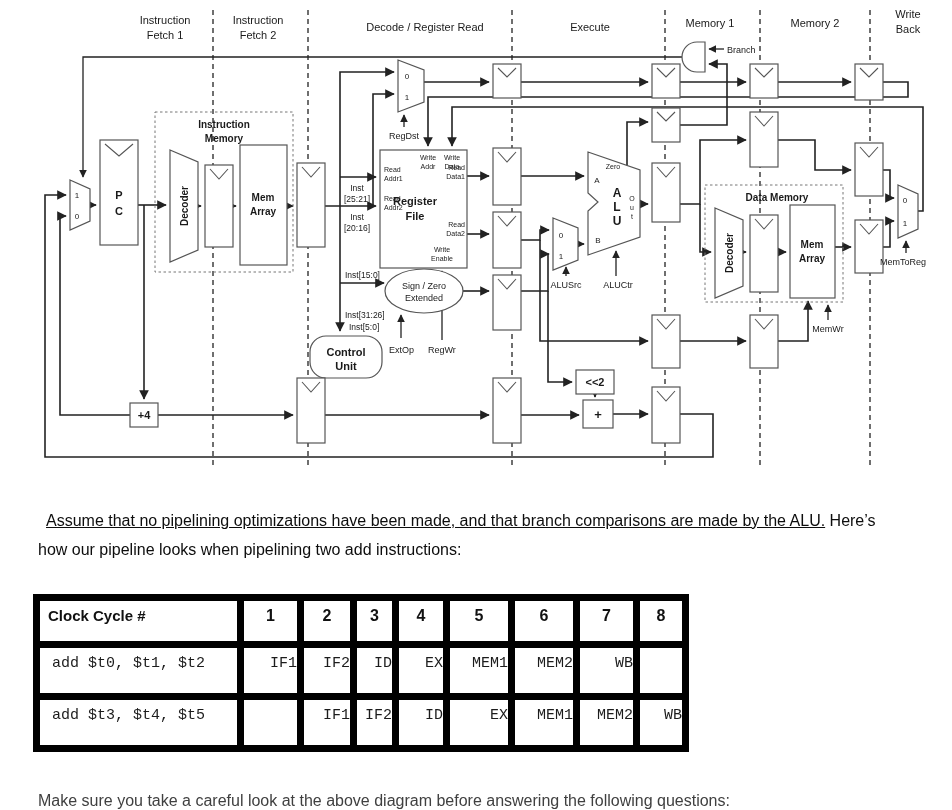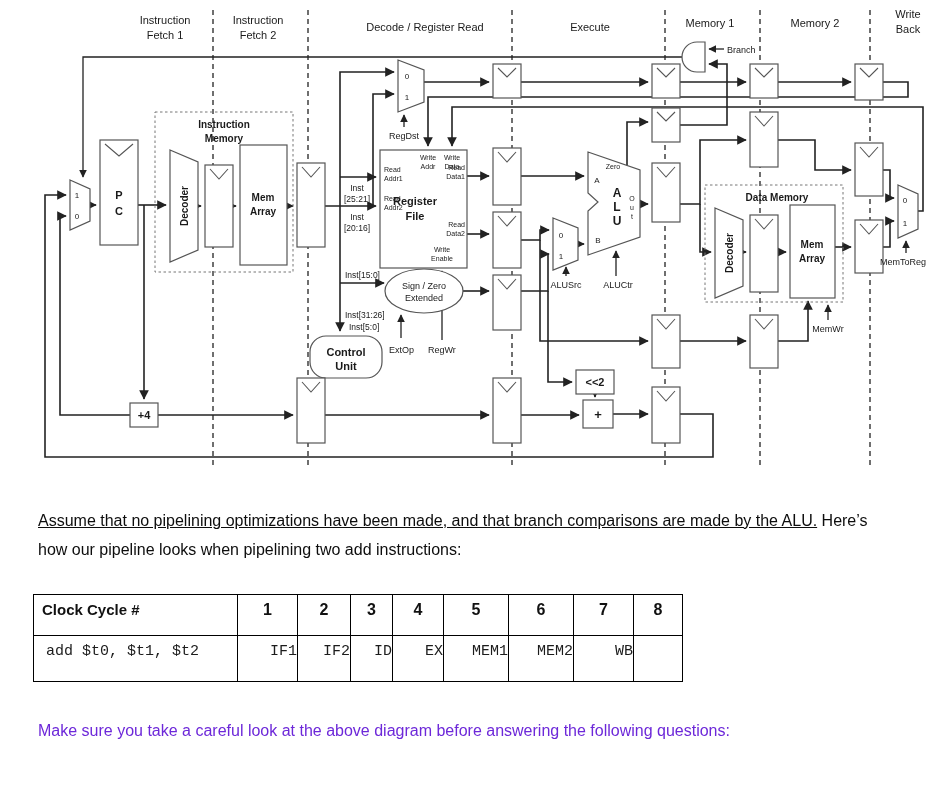--- a/index.html
+++ b/index.html
@@ -18,29 +18,29 @@
   .t12b{font-size:12px;font-weight:bold;}
   .t13b{font-size:13px;font-weight:bold;}
   .wire{stroke:#222;stroke-width:1.6;fill:none;}
   .wirethin{stroke:#222;stroke-width:1.3;fill:none;}
   .sep{stroke:#333;stroke-width:1.4;stroke-dasharray:5,4;fill:none;}
   .shape{fill:#fff;stroke:#555;stroke-width:1.2;}
   .chev{fill:none;stroke:#555;stroke-width:1.1;}
   .dotbox{fill:none;stroke:#777;stroke-width:1;stroke-dasharray:2.5,2.5;}
   
   .para{margin:20px 0 0 38px;width:890px;font-size:16px;line-height:29px;color:#0d0d0d;}
-  .para .u{text-decoration:underline;}
+  .para .u{text-decoration:underline;margin-left:8px;}
   table.cyc{border-collapse:collapse;table-layout:fixed;margin:30px 0 0 33px;}
-  table.cyc td,table.cyc th{border:1px solid #000000;padding:0;vertical-align:top;overflow:hidden;}
+  table.cyc td,table.cyc th{border:7px solid #000000;padding:0;vertical-align:top;overflow:hidden;}
   table.cyc th{text-align:left;font-size:15px;padding:6px 0 0 8px;height:34px;font-weight:bold;}
   table.cyc th.num{text-align:center;padding-left:0;font-size:16px;}
   table.cyc td{font-family:"Liberation Mono","DejaVu Sans Mono",monospace;font-size:15px;height:38px;padding-top:7px;color:#1c1c1c;}
   table.cyc td.lbl{padding-left:12px;}
   table.cyc td.st{text-align:right;}
-  .note{margin:40px 0 0 38px;font-size:16px;color:#6d28d9;}
+  .note{margin:40px 0 0 38px;font-size:16px;color:#404040;}
 </style>
 </head>
 <body>
 
 <div class="page">
 
 <svg width="952" height="482" viewBox="0 0 952 482">
   <defs>
     <marker id="ar" markerWidth="8" markerHeight="8" refX="5.5" refY="3" orient="auto">
       <path d="M0,0 L6,3 L0,6 Z" fill="#222"></path>
@@ -361,20 +361,31 @@
     <td class="lbl">add $t0, $t1, $t2</td>
     <td class="st">IF1</td>
     <td class="st">IF2</td>
     <td class="st">ID</td>
     <td class="st">EX</td>
     <td class="st">MEM1</td>
     <td class="st">MEM2</td>
     <td class="st">WB</td>
     <td class="st"></td>
   </tr>
+  <tr>
+    <td class="lbl">add $t3, $t4, $t5</td>
+    <td class="st"></td>
+    <td class="st">IF1</td>
+    <td class="st">IF2</td>
+    <td class="st">ID</td>
+    <td class="st">EX</td>
+    <td class="st">MEM1</td>
+    <td class="st">MEM2</td>
+    <td class="st">WB</td>
+  </tr>
 </tbody>
     </table>
 
 
 <p class="note">Make sure you take a careful look at the above diagram before answering the following questions:</p>
 
 
 </div>
 
 </body></html>

